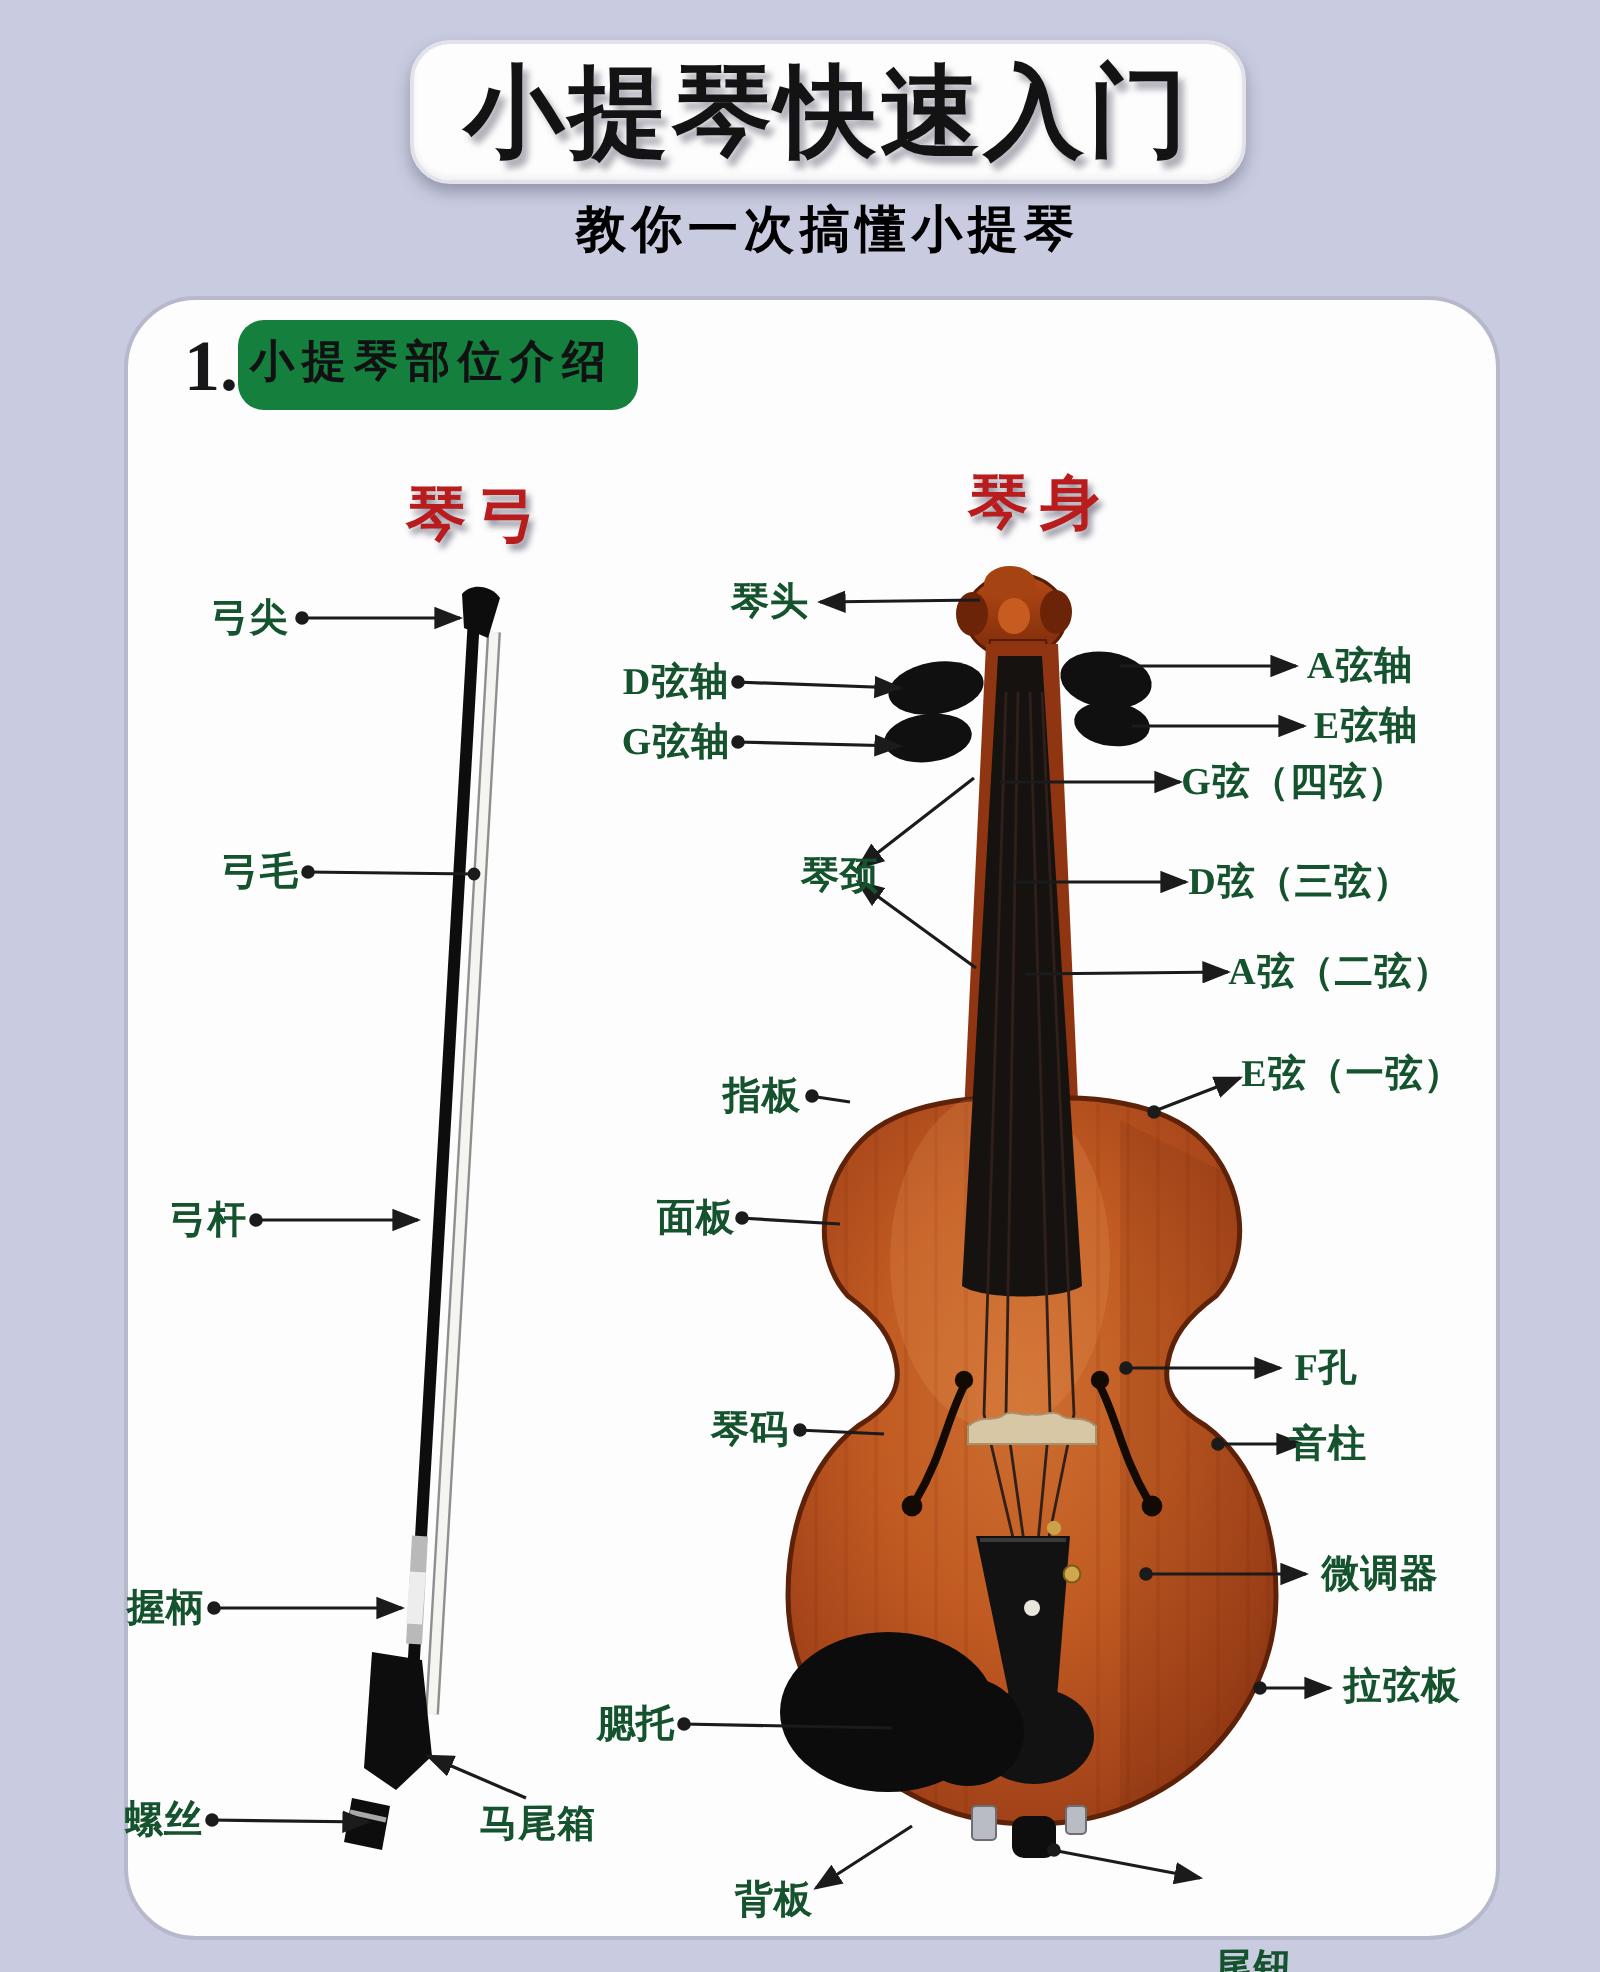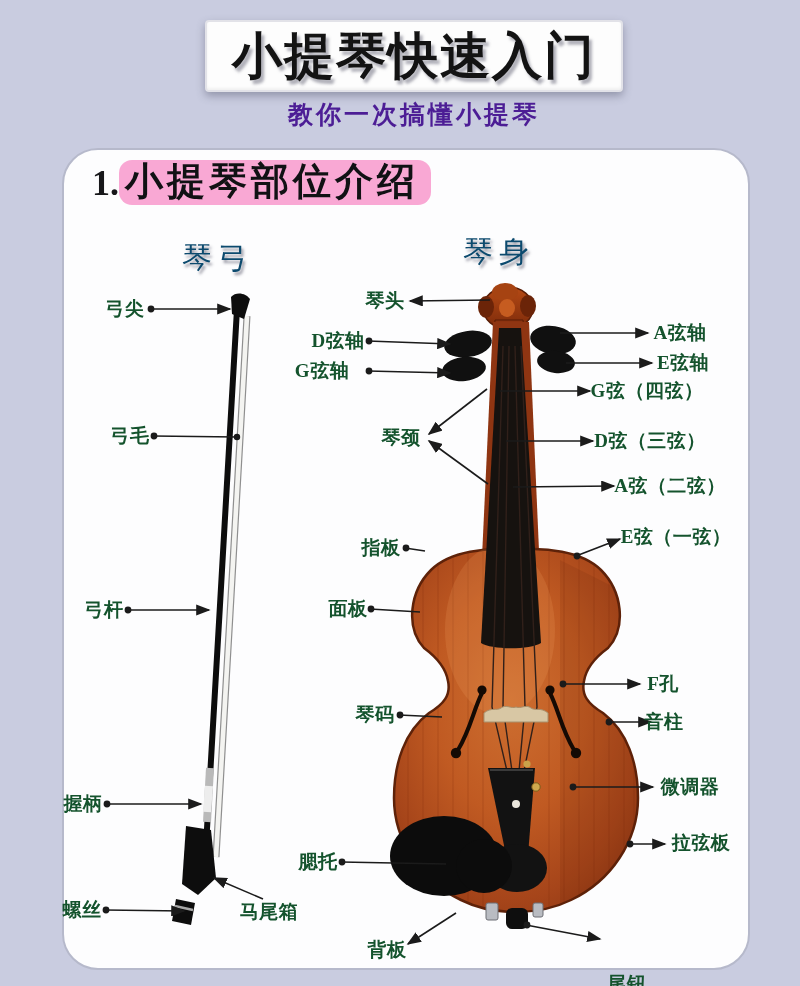--- a/index.html
+++ b/index.html
@@ -4,52 +4,52 @@
 <style>
   html,body{margin:0;padding:0;}
   body{background:#c9cce0;}
   .stage{
     position:relative;width:800px;height:986px;overflow:hidden;
     background:#c9cce0;
     font-family:"Liberation Serif","DejaVu Serif",serif;
   }
   .title-box{
     position:absolute;left:205px;top:20px;width:418px;height:72px;
-    background:#fdfdfd;border:2px solid #e2e2e8;border-radius:4px;
+    background:#fdfdfd;border:2px solid #e2e2e8;border-radius:20px;
     box-shadow:0 4px 8px rgba(80,82,105,.45), inset 0 -2px 3px rgba(0,0,0,.05);
     display:flex;align-items:center;justify-content:center;box-sizing:border-box;
   }
   .title-text{
     font-family:"Liberation Sans","DejaVu Sans",sans-serif;
     font-weight:900;font-size:50px;color:#131313;letter-spacing:2px;
     text-shadow:3px 4px 3px rgba(110,110,125,.55);white-space:nowrap;
   }
   .subtitle{
     position:absolute;left:205px;top:98px;width:418px;text-align:center;
     font-family:"Liberation Sans","DejaVu Sans",sans-serif;
-    font-weight:700;font-size:25px;color:#4c1d95;letter-spacing:3px;white-space:nowrap;
+    font-weight:700;font-size:25px;color:#000000;letter-spacing:3px;white-space:nowrap;
   }
   .card{
     position:absolute;left:62px;top:148px;width:688px;height:822px;
     background:#fdfdfe;border:2px solid #b6b9cb;border-radius:36px;box-sizing:border-box;
   }
   .section-heading{
     position:absolute;left:92px;top:160px;display:flex;align-items:center;
   }
   .section-num{
     font-size:36px;font-weight:700;color:#17171a;line-height:44px;
   }
   .section-hl{
-    background:#f9a8d4;border-radius:13px;padding:1px 12px 4px 6px;
-    font-size:38px;font-weight:700;color:#111114;letter-spacing:4px;line-height:40px;white-space:nowrap;
+    background:#15803d;border-radius:13px;padding:1px 12px 4px 6px;
+    font-size:22px;font-weight:700;color:#111114;letter-spacing:4px;line-height:40px;white-space:nowrap;
   }
   .part-heading{
     position:absolute;transform:translate(-50%,-50%);
-    font-size:30px;font-weight:400;color:#0c4a6e;letter-spacing:6px;
-    text-shadow:2px 3px 3px rgba(125,125,140,.85);white-space:nowrap;
+    font-size:30px;font-weight:700;color:#b91c1c;letter-spacing:6px;
+    text-shadow:2px 3px 3px rgba(125,125,140,.85);white-space:nowrap;margin-left:21px;
   }
   .lbl{
     position:absolute;transform:translate(-50%,-50%);
     font-size:19px;font-weight:700;color:#14532d;white-space:nowrap;letter-spacing:0.5px;
   }
   svg.art{position:absolute;left:0;top:0;pointer-events:none;}
 </style>
 </head>
 <body>
 
@@ -232,22 +232,22 @@
 
   <div class="lbl" style="left:125px;top:309px">弓尖</div>
   <div class="lbl" style="left:130px;top:436px">弓毛</div>
   <div class="lbl" style="left:104px;top:610px">弓杆</div>
   <div class="lbl" style="left:83px;top:804px">握柄</div>
   <div class="lbl" style="left:82px;top:910px">螺丝</div>
   <div class="lbl" style="left:269px;top:912px">马尾箱</div>
 
   <div class="lbl" style="left:385px;top:301px">琴头</div>
   <div class="lbl" style="left:338px;top:341px">D弦轴</div>
-  <div class="lbl" style="left:322px;top:371px">G弦轴</div>
-  <div class="lbl" style="left:401px;top:438px">琴颈</div>
+  <div class="lbl" style="left:338px;top:371px">G弦轴</div>
+  <div class="lbl" style="left:420px;top:438px">琴颈</div>
   <div class="lbl" style="left:381px;top:548px">指板</div>
   <div class="lbl" style="left:348px;top:609px">面板</div>
   <div class="lbl" style="left:375px;top:715px">琴码</div>
   <div class="lbl" style="left:318px;top:862px">腮托</div>
   <div class="lbl" style="left:387px;top:950px">背板</div>
 
   <div class="lbl" style="left:680px;top:333px">A弦轴</div>
   <div class="lbl" style="left:683px;top:363px">E弦轴</div>
   <div class="lbl" style="left:647px;top:391px">G弦（四弦）</div>
   <div class="lbl" style="left:650px;top:441px">D弦（三弦）</div>

